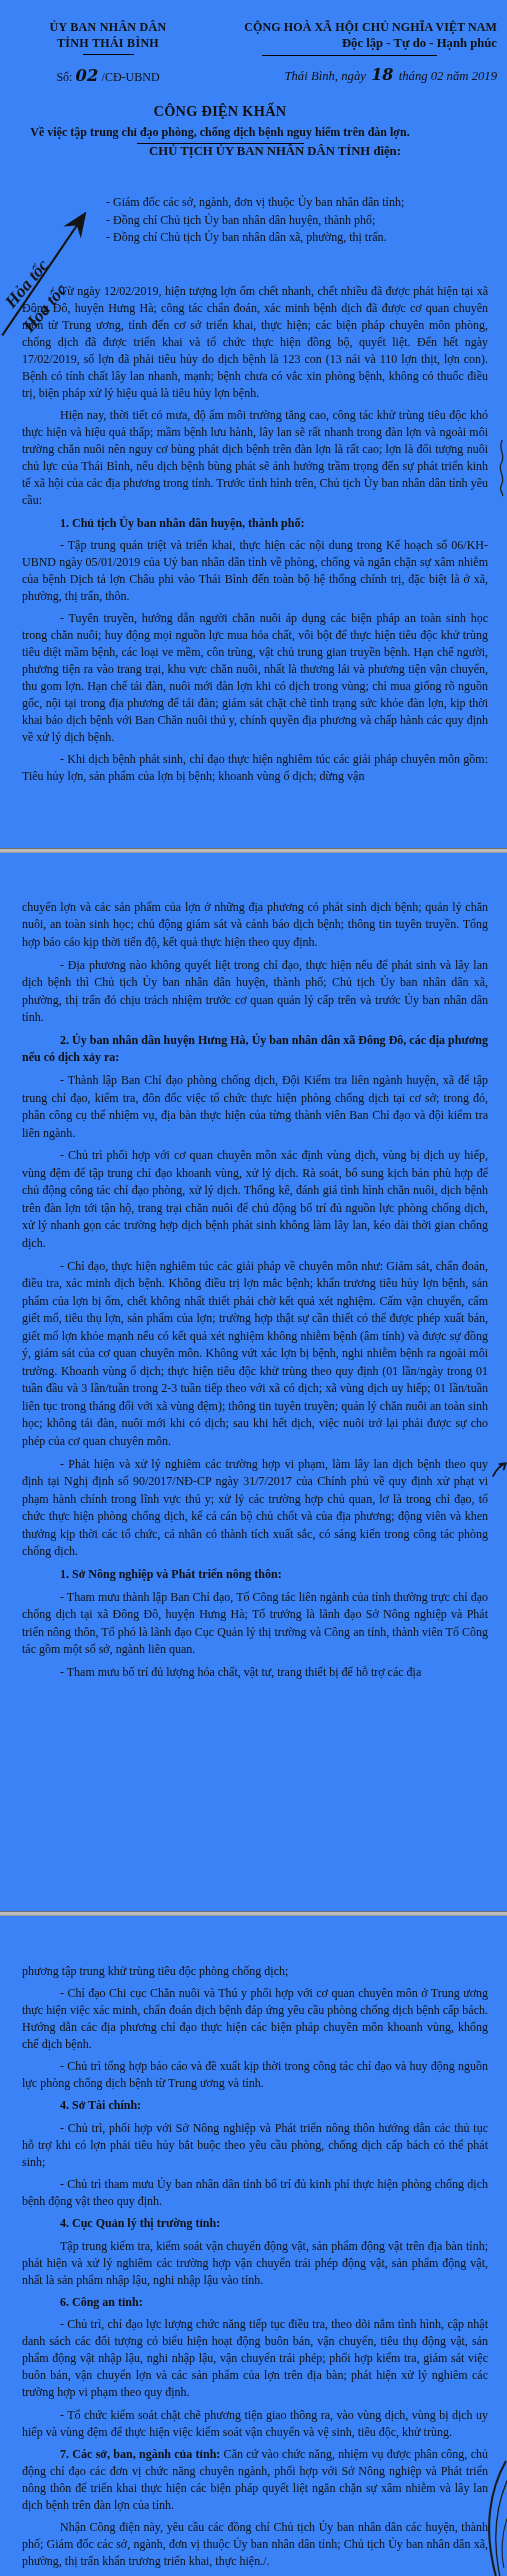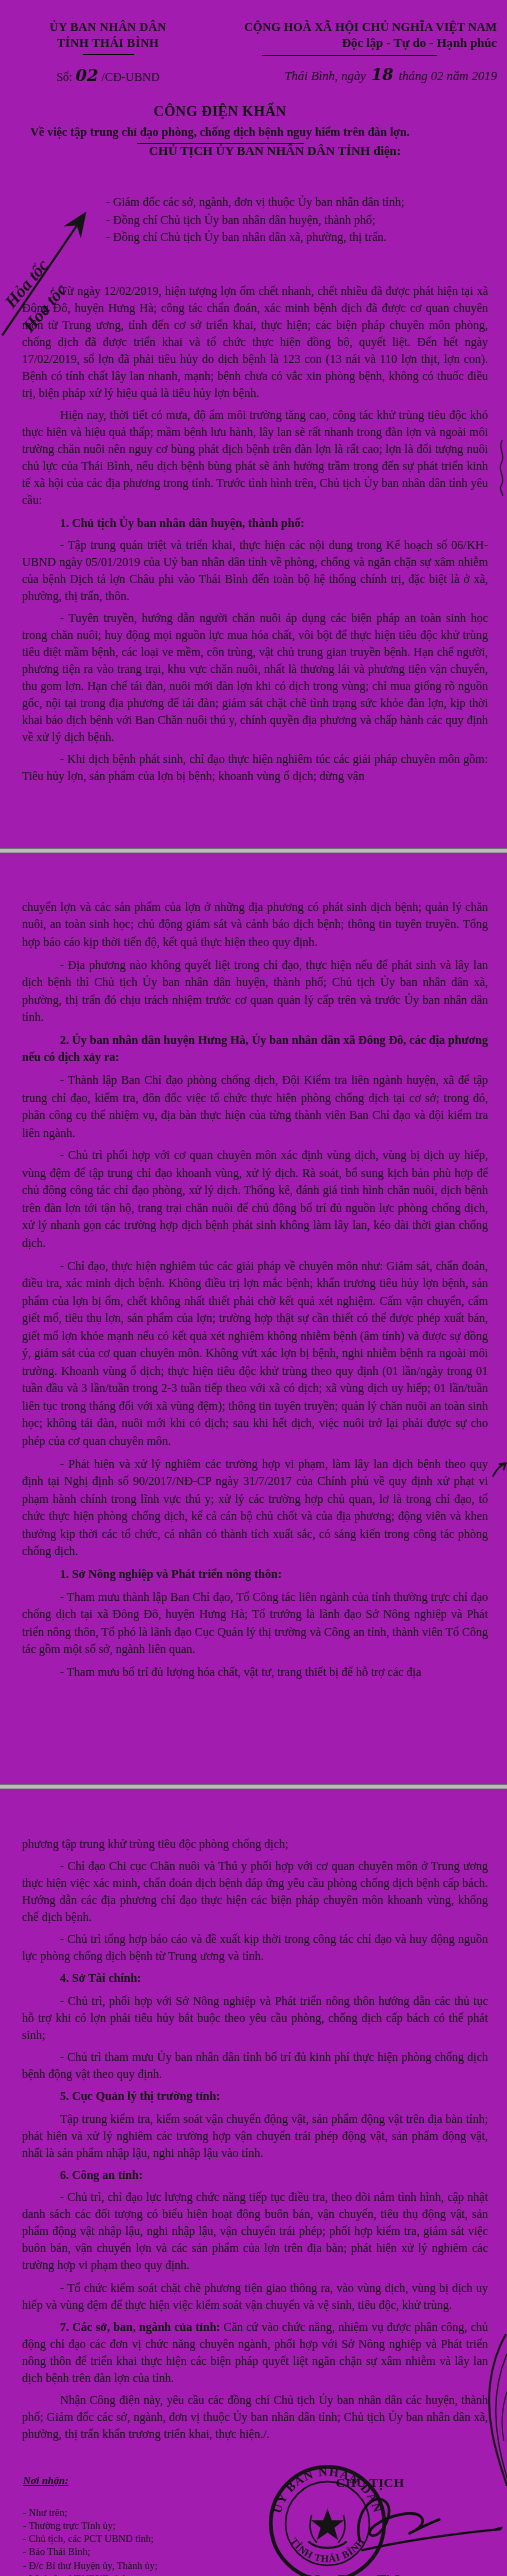--- a/index.html
+++ b/index.html
@@ -1,23 +1,23 @@
 <!DOCTYPE html>
 <html style="font-size:8.5px"><head>
 <meta charset="utf-8">
 <style>
   html,body{margin:0;padding:0;}
   body{
     width:508px;height:2576px;background:#ffffff;
     font-family:"Liberation Serif","DejaVu Serif",serif;
     color:#101010;-webkit-font-smoothing:antialiased;
   }
-  .page{position:relative;width:508px;background:#a21caf;overflow:hidden;}
+  .page{position:relative;width:508px;background:#3b82f6;overflow:hidden;}
   .page-1{height:848px;}
-  .page-2{height:931px;}
+  .page-2{height:1058px;}
   .page-3{height:844px;}
   .page-sep{height:4.8px;background:#bcbcbc;border-top:1.1px solid #6f6f6f;border-bottom:0.5px solid #9a9a9a;box-sizing:border-box;}
 
   
   .hdr-left{position:absolute;top:19px;left:34px;width:148px;text-align:center;}
   .hdr-left .org{font-weight:bold;font-size:12px;line-height:16px;letter-spacing:0.3px;}
   .hdr-rule{width:51px;border-top:1.1px solid #000;margin:2.6px auto 0;}
   .so-line{margin-top:11.6px;font-size:12px;white-space:nowrap;}
   .hand{font-style:italic;font-weight:bold;font-family:"DejaVu Serif",serif;}
   .doc-number{font-size:16.4px;padding:0 3.2px;}
@@ -145,21 +145,21 @@
   <div class="page-sep"></div>
 
   <div class="page page-3">
     <div class="body-col p3body" id="p3body">
         <div class="blk pc">phương tập trung khử trùng tiêu độc phòng chống dịch;</div>
         <div class="blk p">- Chỉ đạo Chi cục Chăn nuôi và Thú y phối hợp với cơ quan chuyên môn ở Trung ương thực hiện việc xác minh, chẩn đoán dịch bệnh đáp ứng yêu cầu phòng chống dịch bệnh cấp bách. Hướng dẫn các địa phương chỉ đạo thực hiện các biện pháp chuyên môn khoanh vùng, khống chế dịch bệnh.</div>
         <div class="blk p">- Chủ trì tổng hợp báo cáo và đề xuất kịp thời trong công tác chỉ đạo và huy động nguồn lực phòng chống dịch bệnh từ Trung ương và tỉnh.</div>
         <div class="blk h">4. Sở Tài chính:</div>
         <div class="blk p">- Chủ trì, phối hợp với Sở Nông nghiệp và Phát triển nông thôn hướng dẫn các thủ tục hỗ trợ khi có lợn phải tiêu hủy bắt buộc theo yêu cầu phòng, chống dịch cấp bách có thể phát sinh;</div>
         <div class="blk p">- Chủ trì tham mưu Ủy ban nhân dân tỉnh bố trí đủ kinh phí thực hiện phòng chống dịch bệnh động vật theo quy định.</div>
-        <div class="blk h">5. Cục Quản lý thị trường tỉnh:</div>
+        <div class="blk h">4. Cục Quản lý thị trường tỉnh:</div>
         <div class="blk p">Tập trung kiểm tra, kiểm soát vận chuyển động vật, sản phẩm động vật trên địa bàn tỉnh; phát hiện và xử lý nghiêm các trường hợp vận chuyển trái phép động vật, sản phẩm động vật, nhất là sản phẩm nhập lậu, nghi nhập lậu vào tỉnh.</div>
         <div class="blk h">6. Công an tỉnh:</div>
         <div class="blk p">- Chủ trì, chỉ đạo lực lượng chức năng tiếp tục điều tra, theo dõi nắm tình hình, cập nhật danh sách các đối tượng có biểu hiện hoạt động buôn bán, vận chuyển, tiêu thụ động vật, sản phẩm động vật nhập lậu, nghi nhập lậu, vận chuyển trái phép; phối hợp kiểm tra, giám sát việc buôn bán, vận chuyển lợn và các sản phẩm của lợn trên địa bàn; phát hiện xử lý nghiêm các trường hợp vi phạm theo quy định.</div>
         <div class="blk p">- Tổ chức kiểm soát chặt chẽ phương tiện giao thông ra, vào vùng dịch, vùng bị dịch uy hiếp và vùng đệm để thực hiện việc kiểm soát vận chuyển và vệ sinh, tiêu độc, khử trùng.</div>
         <div class="blk p"><b>7. Các sở, ban, ngành của tỉnh:</b> Căn cứ vào chức năng, nhiệm vụ được phân công, chủ động chỉ đạo các đơn vị chức năng chuyên ngành, phối hợp với Sở Nông nghiệp và Phát triển nông thôn để triển khai thực hiện các biện pháp quyết liệt ngăn chặn sự xâm nhiễm và lây lan dịch bệnh trên đàn lợn của tỉnh.</div>
         <div class="blk p">Nhận Công điện này, yêu cầu các đồng chí Chủ tịch Ủy ban nhân dân các huyện, thành phố; Giám đốc các sở, ngành, đơn vị thuộc Ủy ban nhân dân tỉnh; Chủ tịch Ủy ban nhân dân xã, phường, thị trấn khẩn trương triển khai, thực hiện./.</div>
       </div>
 
     <svg class="artifact" style="left:485px;top:539px" width="22" height="169" viewBox="0 0 42 320">
       <path d="M40,10 C6,70 2,140 14,200 C22,244 36,280 42,300" stroke="#1b1b1b" stroke-width="4" fill="none"></path>

